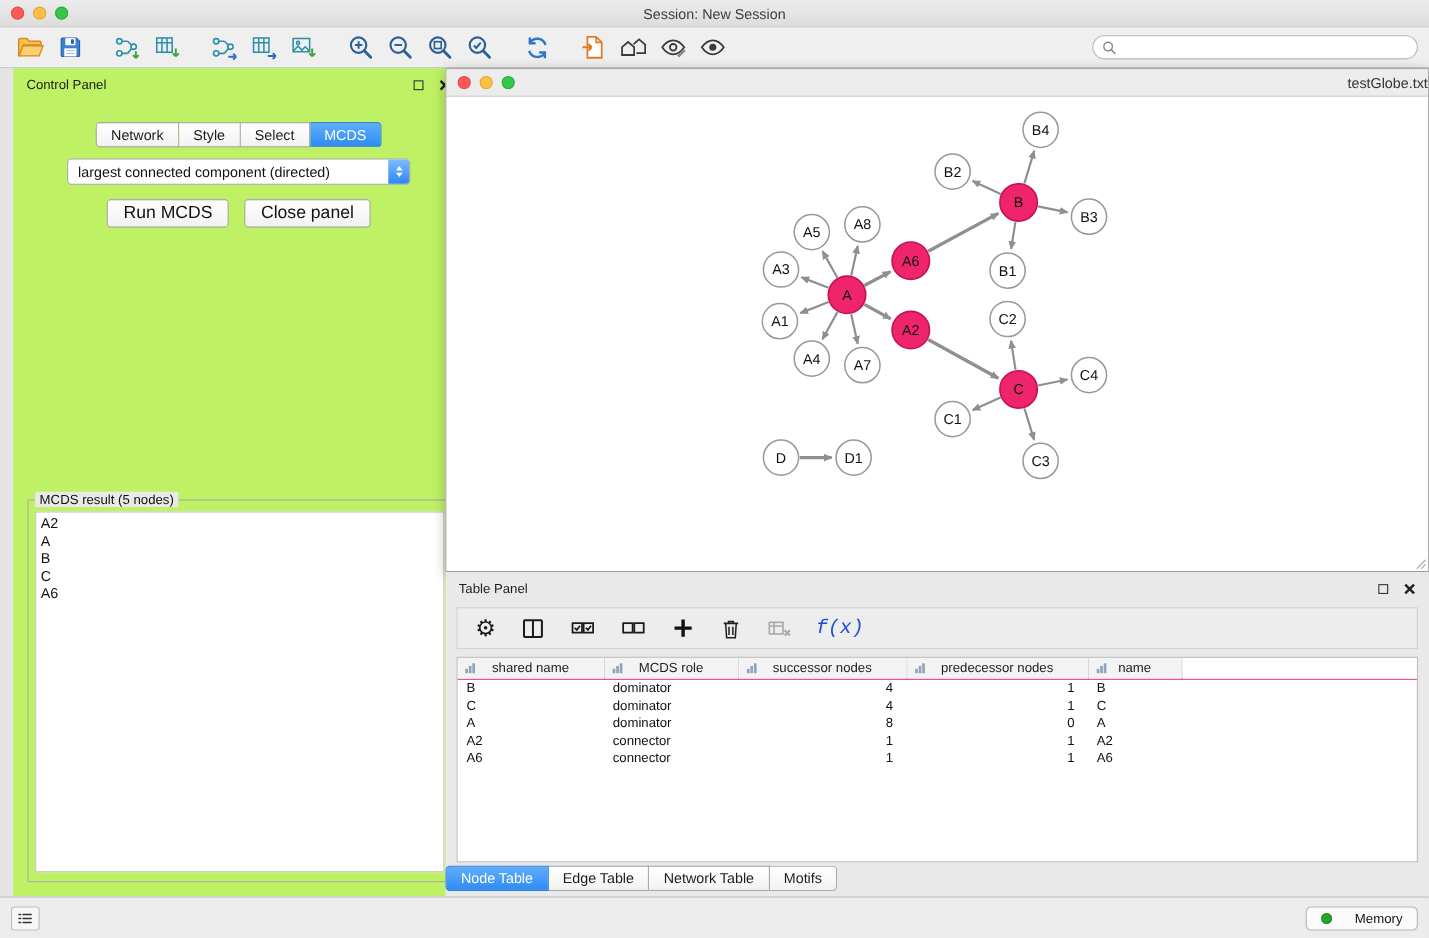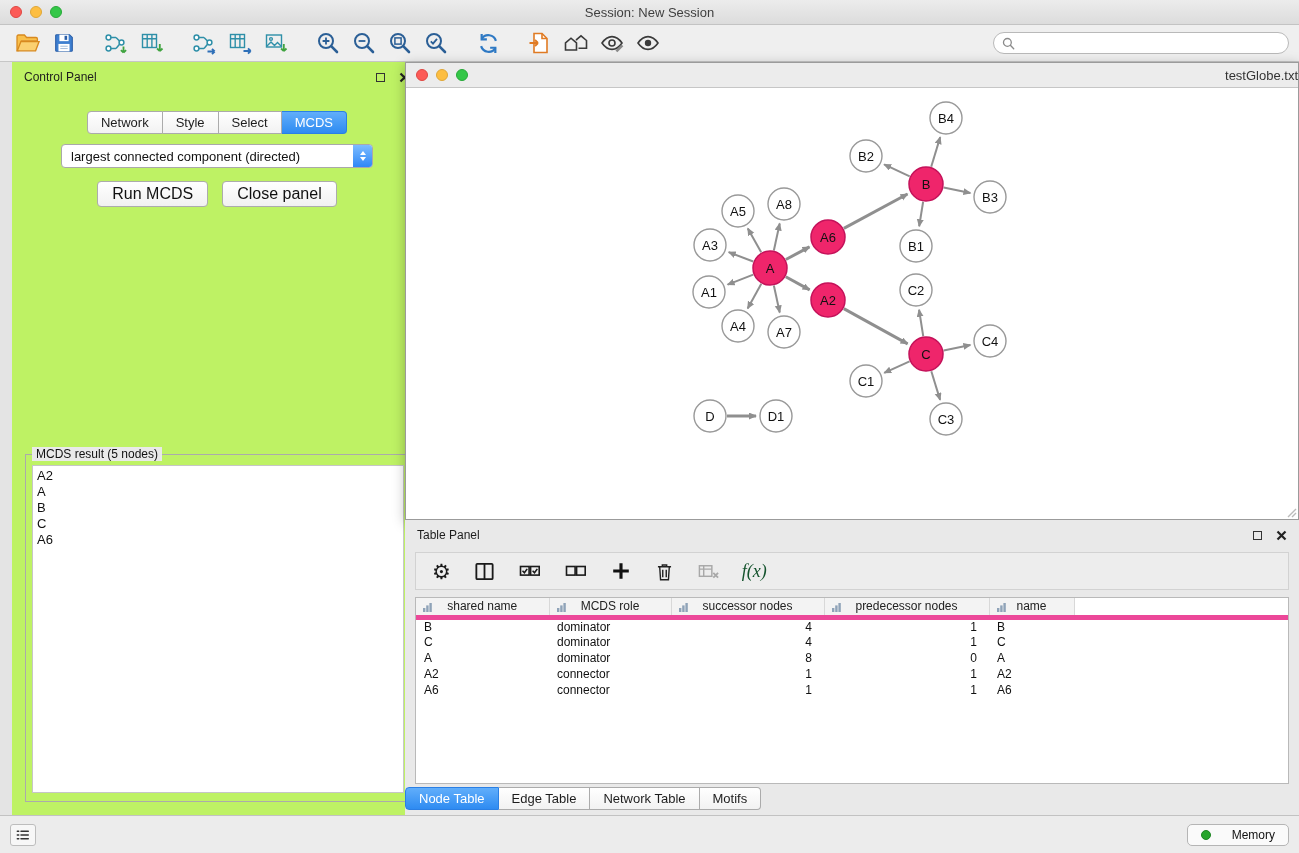--- a/index.html
+++ b/index.html
@@ -65,26 +65,26 @@
   .net-title .lights{top:6px}
   .net-canvas{position:absolute;left:0;top:25px;right:0;bottom:0;background:#fff}
   svg.graph{width:100%;height:100%;display:block}
   .grip{position:absolute;right:1px;bottom:1px}
 
   
   .table-panel{position:absolute;left:405px;top:520px;right:0;bottom:38px;background:#e9e9e9}
   .tp-toolbar{margin:2px 10px 0;height:38px;border:1px solid #d2d2d2;background:#ededed;
     display:flex;align-items:center;gap:22px;padding:0 16px}
   .tp-tool{display:flex;align-items:center;justify-content:center;cursor:pointer}
-  .fx{font-family:Liberation Serif, serif;font-style:italic;font-size:18px;color:#14532d}
+  .fx{font-family:Liberation Mono, monospace;font-style:italic;font-size:18px;color:#1d4ed8}
   .gear-glyph{font-size:21px;color:#1a1a1a;line-height:1}
   .tp-tablewrap{margin:7px 10px 0;height:187px;background:#fff;border:1px solid #b9b9b9;overflow:hidden}
   table.nodetable{border-collapse:collapse;table-layout:fixed;width:100%}
   table.nodetable th{position:relative;height:19px;background:#f3f3f3;border-right:1px solid #d8d8d8;
-    border-bottom:5px solid #ec4899;font-size:12px;font-weight:normal;color:#222;text-align:center}
+    border-bottom:1px solid #ec4899;font-size:12px;font-weight:normal;color:#222;text-align:center}
   table.nodetable th .h-ico{position:absolute;left:6px;top:4px}
   table.nodetable th.filler{background:#fff;border-right:none}
   table.nodetable td{height:16px;font-size:12px;color:#111;padding-left:8px;white-space:nowrap;
     overflow:hidden;cursor:default}
   table.nodetable td.num{text-align:right;padding-right:12px}
   .tp-tabs{position:absolute;bottom:5px;left:0;right:0;display:flex;justify-content:flex-start}
 
   
   .statusbar{position:absolute;left:0;bottom:0;right:0;height:38px;background:#ececec;
     border-top:1px solid #c2c2c2;display:flex;align-items:center;padding:0 10px}

